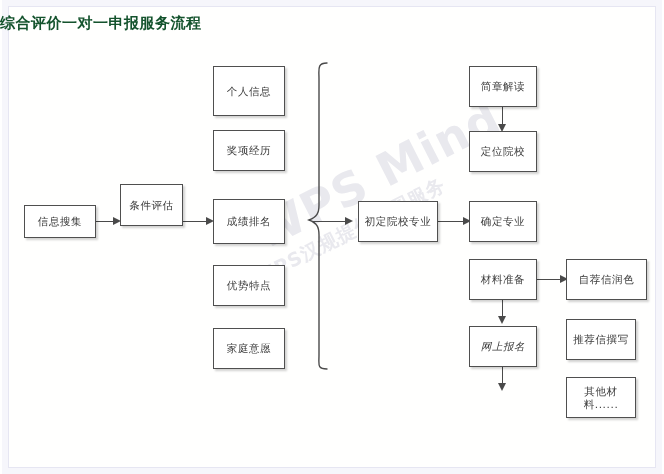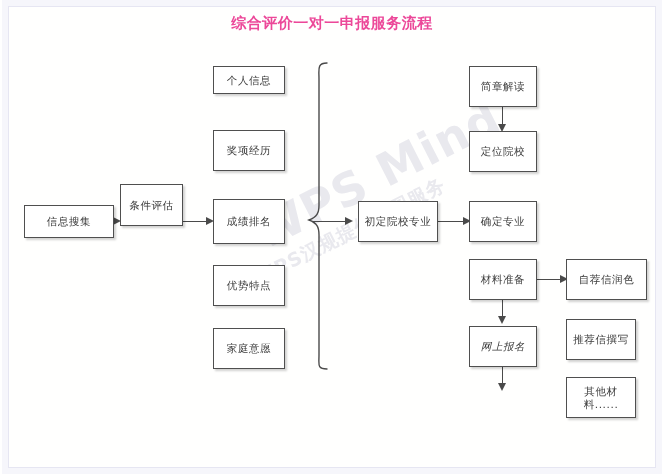--- a/index.html
+++ b/index.html
@@ -26,25 +26,24 @@
     box-sizing: border-box;
     border: 1px solid #e6e6f2;
     background: #fffffe;
     box-shadow: 0 0 0 6px #f6f6fb;
   }
   #title {
     position: absolute;
     left: 0;
     top: 14px;
     width: 664px;
-    text-align: center;
     font-size: 15px;
     font-weight: bold;
     letter-spacing: .5px;
-    color: #ec4899;
+    color: #14532d;
     z-index: 12;
     white-space: nowrap;
   }
   
   .wm {
     position: absolute;
     color: #e9e9ee;
     font-weight: bold;
     pointer-events: none;
     user-select: none;
@@ -120,31 +119,31 @@
 
 <div id="canvas">
 
   <div id="frame"></div>
 
   <div id="title">综合评价一对一申报服务流程</div>
 
   <div class="wm wm-big">WPS Mind</div>
   <div class="wm wm-small">WPS汉规提供作图服务</div>
 
-  <div class="node" style="left:24px; top:205px; width:90px; height:33px;">信息搜集</div>
+  <div class="node" style="left:24px; top:205px; width:72px; height:33px;">信息搜集</div>
 
   <div class="conn h" style="left:91px; top:221px; width:24px;"></div>
   <div class="arrowhead right" style="left:113px; top:217px;"></div>
 
   <div class="node" style="left:120px; top:184px; width:63px; height:42px;">条件评估</div>
 
   <div class="conn h" style="left:183px; top:221px; width:26px;"></div>
   <div class="arrowhead right" style="left:206px; top:217px;"></div>
 
-  <div class="node" style="left:213px; top:66px; width:72px; height:28px;">个人信息</div>
+  <div class="node" style="left:213px; top:66px; width:72px; height:50px;">个人信息</div>
   <div class="node" style="left:213px; top:199px; width:72px; height:45px;">成绩排名</div>
   <div class="node" style="left:213px; top:130px; width:72px; height:41px;">奖项经历</div>
   <div class="node" style="left:213px; top:265px; width:72px; height:41px;">优势特点</div>
   <div class="node" style="left:213px; top:328px; width:72px; height:41px;">家庭意愿</div>
 
   <svg class="brace" width="36" height="320" style="left:305px; top:55px;" viewBox="0 0 36 320">
     <path d="M 22 8
              C 12 8, 14 14, 14 24
              L 14 150
              C 14 158, 12 162, 4 165

